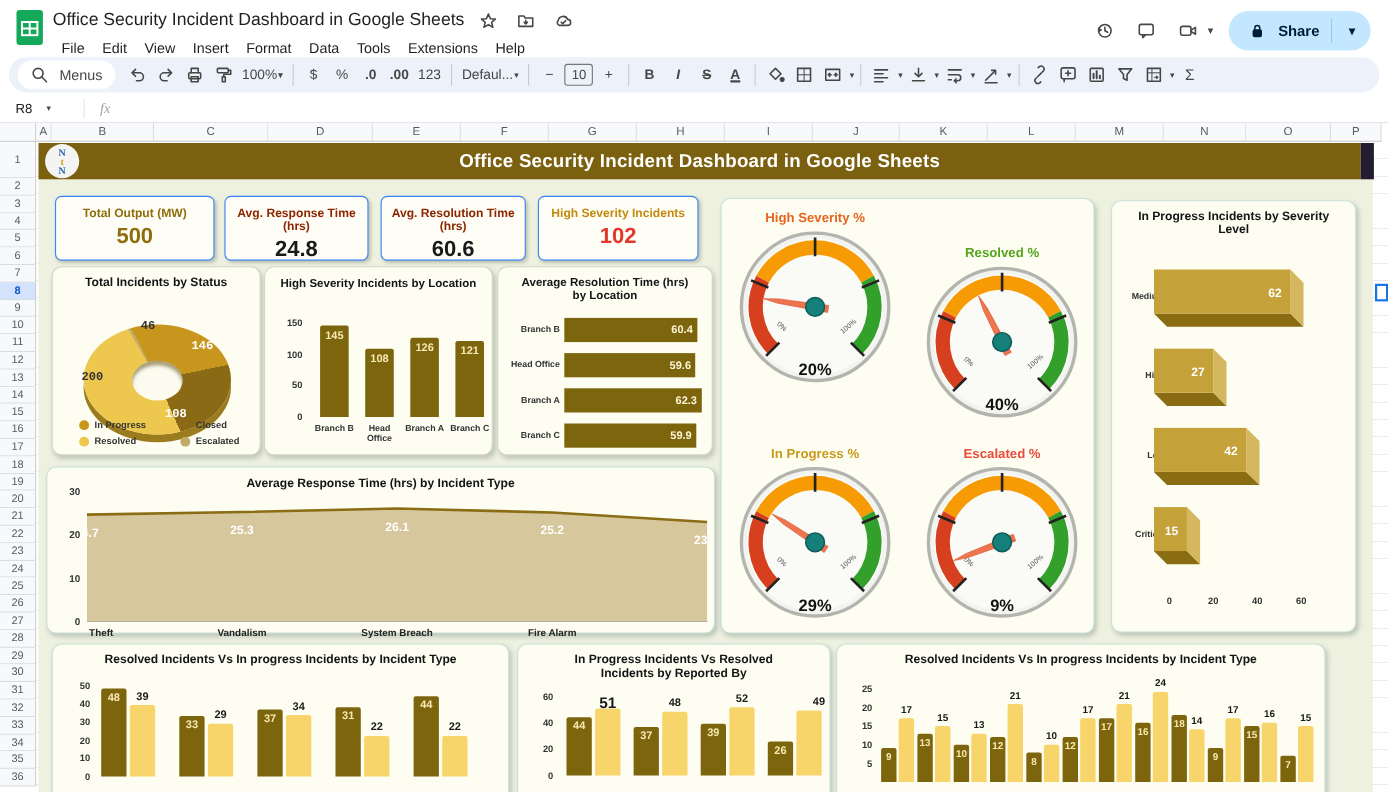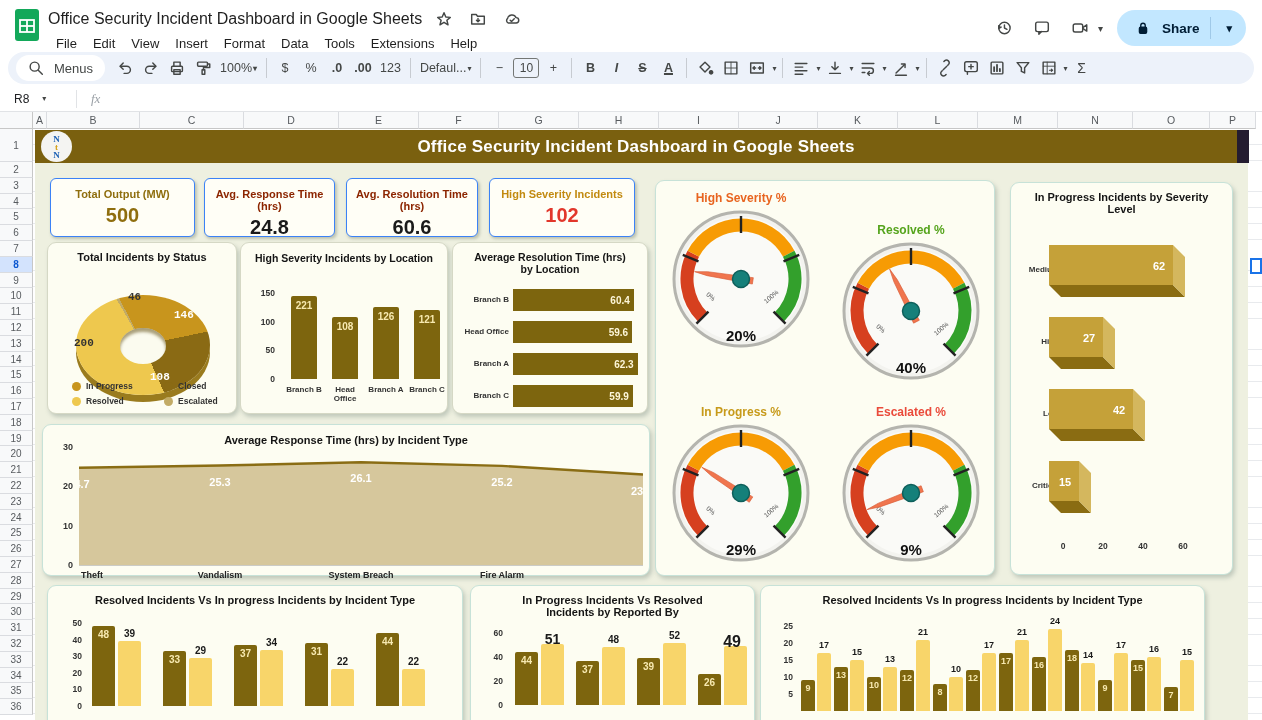--- a/index.html
+++ b/index.html
@@ -435,21 +435,21 @@
           </div>
         </div>
       </div>
       <div class="card" style="left: 205px; top: 112px; width: 208px; height: 172px;">
         <div class="ctitle" style="margin-top: 9px; font-size: 10.5px;">High Severity Incidents by Location</div>
         <div class="tick" style="left: 8px; width: 26px; top: 131px; text-align: right; font-weight: bold;">0</div>
         <div class="tick" style="left: 8px; width: 26px; top: 102.333px; text-align: right; font-weight: bold;">50</div>
         <div class="tick" style="left: 8px; width: 26px; top: 73.6667px; text-align: right; font-weight: bold;">100</div>
         <div class="tick" style="left: 8px; width: 26px; top: 45px; text-align: right; font-weight: bold;">150</div>
         <div class="bar" style="left: 50px; top: 52.8667px; width: 26px; height: 83.1333px; background: rgb(125, 101, 14); border-radius: 2px 2px 0px 0px;"></div>
-        <div class="vlab-dark" style="left: 46px; top: 56.8667px; width: 34px;">221</div>
+        <div class="vlab-dark" style="left: 46px; top: 56.8667px; width: 34px;">145</div>
         <div class="xlab" style="left: 42px; top: 142px; width: 42px;">Branch B</div>
         <div class="bar" style="left: 91px; top: 74.08px; width: 26px; height: 61.92px; background: rgb(125, 101, 14); border-radius: 2px 2px 0px 0px;"></div>
         <div class="vlab-dark" style="left: 87px; top: 78.08px; width: 34px;">108</div>
         <div class="xlab" style="left: 83px; top: 142px; width: 42px;">Head Office</div>
         <div class="bar" style="left: 132px; top: 63.76px; width: 26px; height: 72.24px; background: rgb(125, 101, 14); border-radius: 2px 2px 0px 0px;"></div>
         <div class="vlab-dark" style="left: 128px; top: 67.76px; width: 34px;">126</div>
         <div class="xlab" style="left: 124px; top: 142px; width: 42px;">Branch A</div>
         <div class="bar" style="left: 173px; top: 66.6267px; width: 26px; height: 69.3733px; background: rgb(125, 101, 14); border-radius: 2px 2px 0px 0px;"></div>
         <div class="vlab-dark" style="left: 169px; top: 70.6267px; width: 34px;">121</div>
         <div class="xlab" style="left: 165px; top: 142px; width: 42px;">Branch C</div>
@@ -660,21 +660,21 @@
         <div class="vlab-dark" style="left: 101px; top: 77.6px; width: 31px; font-size: 10px;">37</div>
         <div class="bar" style="left: 131px; top: 61.4px; width: 23px; height: 57.6px; background: rgb(248, 213, 106); border-radius: 2px 2px 0px 0px;"></div>
         <div class="vlab-light" style="left: 125px; top: 48.4px; width: 35px; font-size: 10px;">48</div>
         <div class="bar" style="left: 166px; top: 72.2px; width: 23px; height: 46.8px; background: rgb(125, 101, 14); border-radius: 2px 2px 0px 0px;"></div>
         <div class="vlab-dark" style="left: 162px; top: 75.2px; width: 31px; font-size: 10px;">39</div>
         <div class="bar" style="left: 192px; top: 56.6px; width: 23px; height: 62.4px; background: rgb(248, 213, 106); border-radius: 2px 2px 0px 0px;"></div>
         <div class="vlab-light" style="left: 186px; top: 43.6px; width: 35px; font-size: 10px;">52</div>
         <div class="bar" style="left: 227px; top: 87.8px; width: 23px; height: 31.2px; background: rgb(125, 101, 14); border-radius: 2px 2px 0px 0px;"></div>
         <div class="vlab-dark" style="left: 223px; top: 90.8px; width: 31px; font-size: 10px;">26</div>
         <div class="bar" style="left: 253px; top: 60.2px; width: 23px; height: 58.8px; background: rgb(248, 213, 106); border-radius: 2px 2px 0px 0px;"></div>
-        <div class="vlab-light" style="left: 235px; top: 47.2px; width: 35px; font-size: 16px; text-align: right;">49</div>
+        <div class="vlab-light" style="left: 256px; top: 47.2px; width: 35px; font-size: 10px;">49</div>
       </div>
       <div class="card panel" style="left: 725px; top: 455px; width: 445px; height: 164px;">
         <div class="ctitle" style="margin-top: 8px; padding: 0px 40px;">Resolved Incidents Vs In progress Incidents by Incident Type</div>
         <div class="tick" style="left: 8px; width: 24px; top: 103px; text-align: right; font-weight: bold;">5</div>
         <div class="tick" style="left: 8px; width: 24px; top: 86px; text-align: right; font-weight: bold;">10</div>
         <div class="tick" style="left: 8px; width: 24px; top: 69px; text-align: right; font-weight: bold;">15</div>
         <div class="tick" style="left: 8px; width: 24px; top: 52px; text-align: right; font-weight: bold;">20</div>
         <div class="tick" style="left: 8px; width: 24px; top: 35px; text-align: right; font-weight: bold;">25</div>
         <div class="bar" style="left: 40px; top: 94.4px; width: 14px; height: 30.6px; background: rgb(125, 101, 14); border-radius: 2px 2px 0px 0px;"></div>
         <div class="vlab-dark" style="left: 36px; top: 97.4px; width: 22px; font-size: 9px;">9</div>

